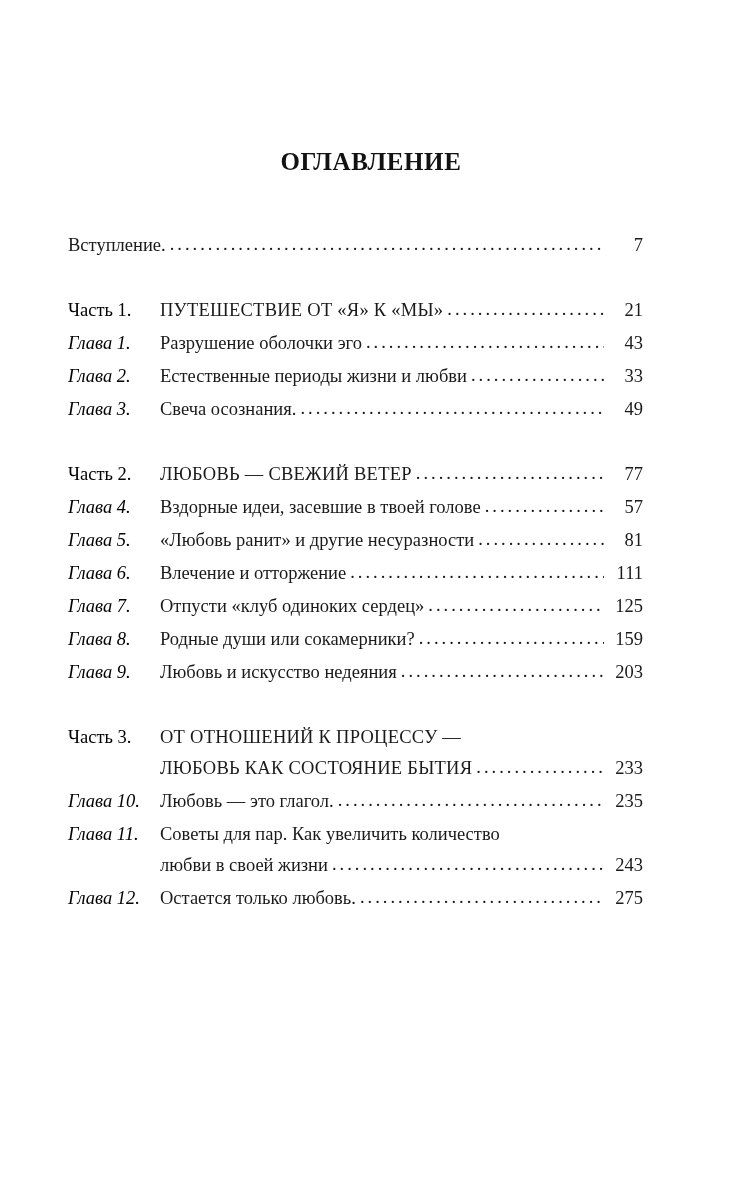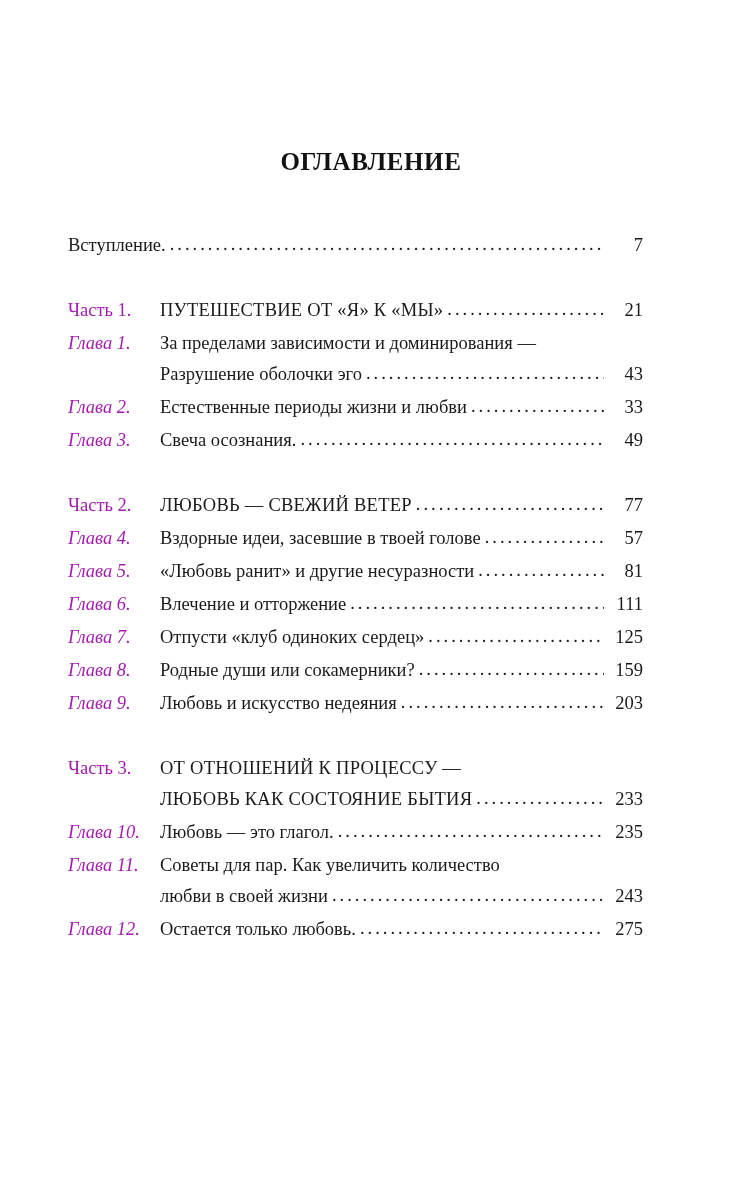--- a/index.html
+++ b/index.html
@@ -61,21 +61,21 @@
   }
   .entry:first-child {
     margin-top: 0;
   }
 
   .entry .label {
     flex: 0 0 92px;
     width: 92px;
     white-space: nowrap;
     font-size: 18.5px;
-    color: #a21caf;
+    color: #000000;
   }
   .entry.chapter .label {
     font-style: italic;
   }
   .entry.part .label,
   .entry.plain .label {
     font-style: normal;
   }
   .entry.plain .label {
     flex: 0 0 0;
@@ -155,25 +155,20 @@
             <span class="line">
               <span class="text">ПУТЕШЕСТВИЕ ОТ «Я» К «МЫ»</span>
               <span class="leader">..........................................................................................</span>
               <span class="pageno">21</span>
             </span>
           </span>
         </div>
         <div class="entry chapter">
           <span class="label">Глава 1.</span>
           <span class="body">
-            <span class="line noleader nopage">
-              <span class="text">За пределами зависимости и доминирования —</span>
-              <span class="leader">..........................................................................................</span>
-              <span class="pageno"></span>
-            </span>
             <span class="line">
               <span class="text">Разрушение оболочки эго</span>
               <span class="leader">..........................................................................................</span>
               <span class="pageno">43</span>
             </span>
           </span>
         </div>
         <div class="entry chapter">
           <span class="label">Глава 2.</span>
           <span class="body">

